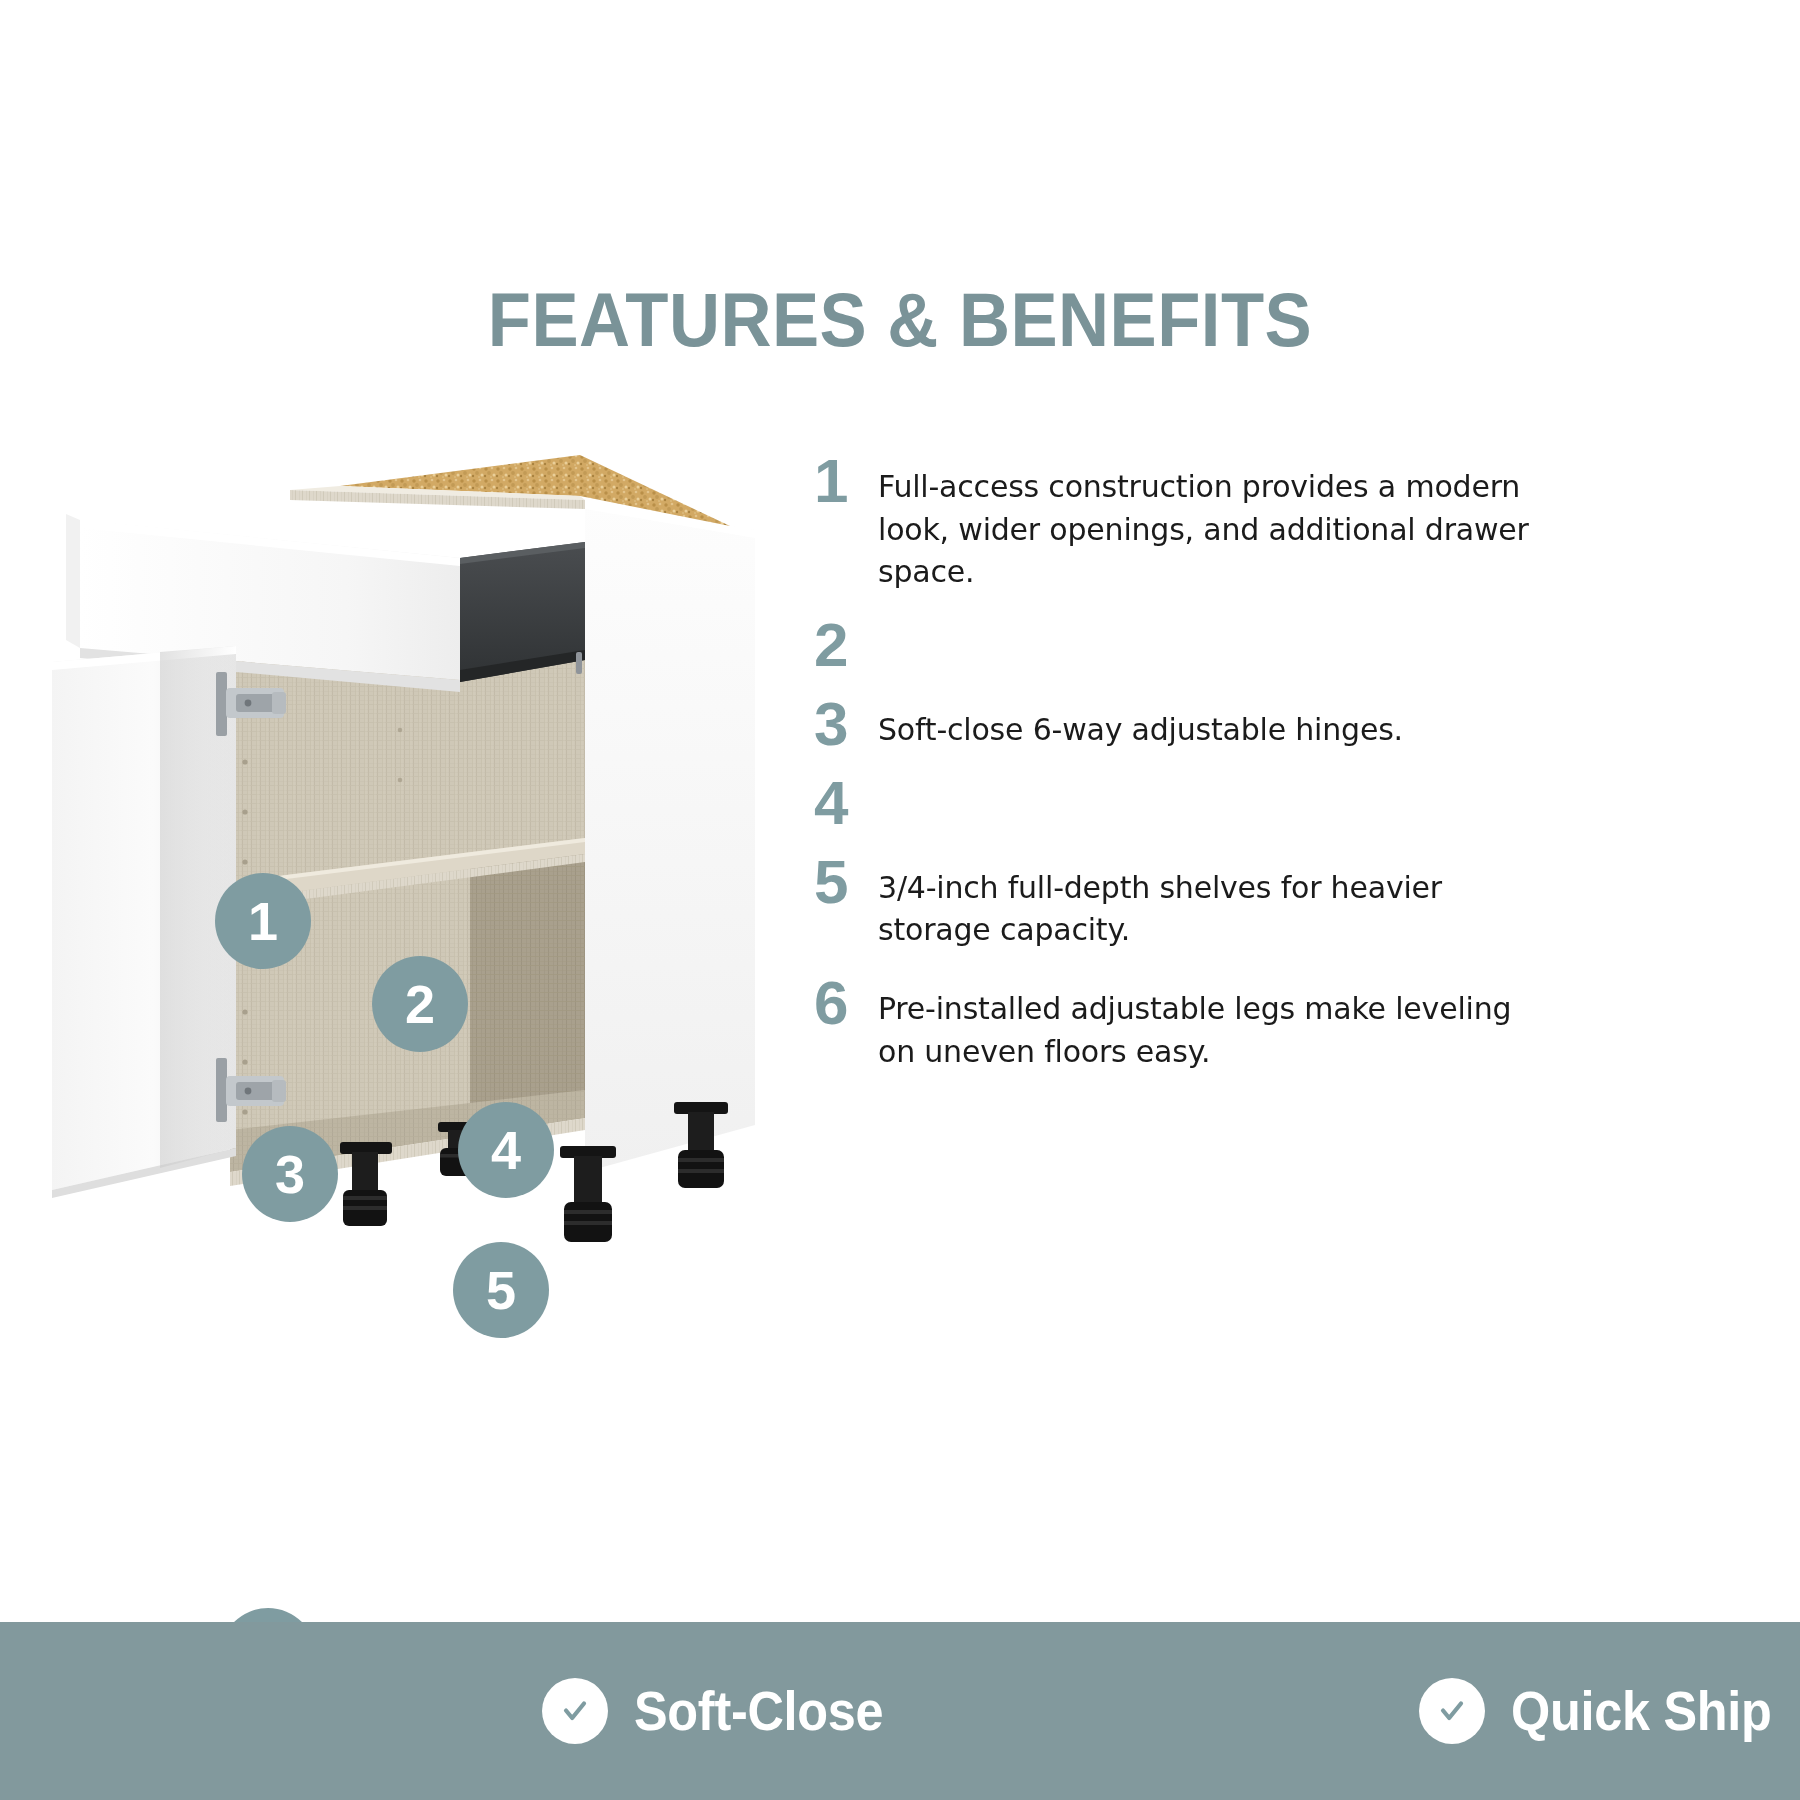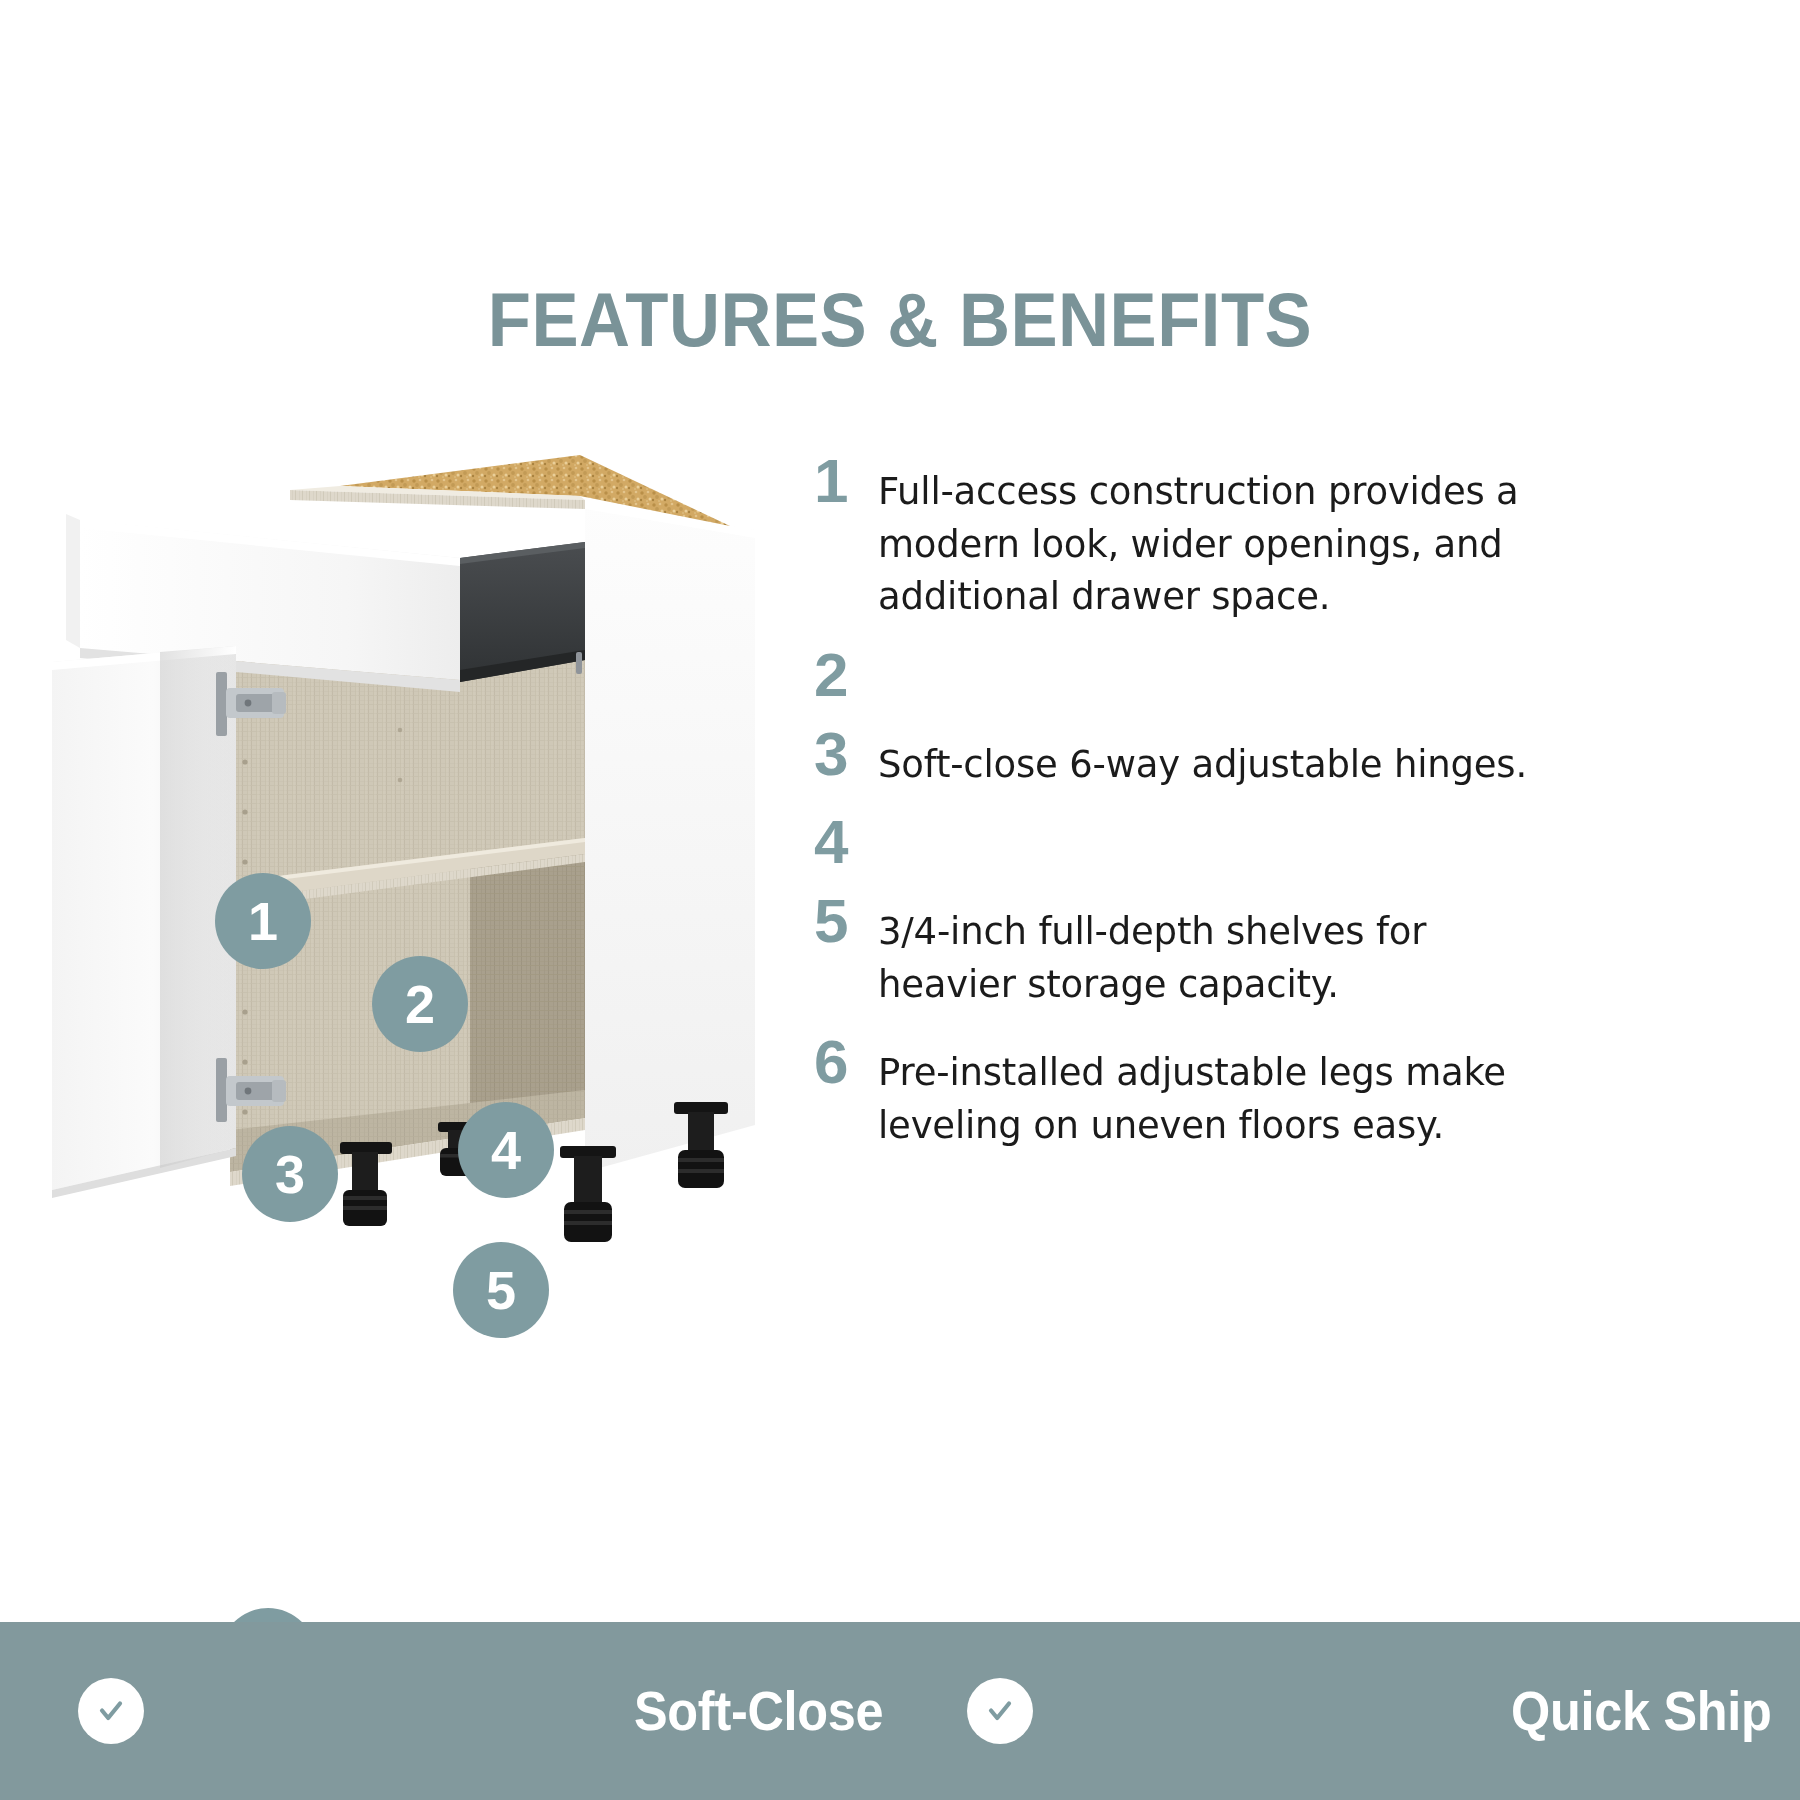--- a/index.html
+++ b/index.html
@@ -112,21 +112,21 @@
     font-weight: 700;
     line-height: 0.92;
     text-align: left;
     padding-left: 14px;
     user-select: none;
   }
   .feature-text {
     flex: 1 1 auto;
     color: #1b1b1b;
     font-family: "DejaVu Sans", "Liberation Sans", sans-serif;
-    font-size: 37px;
+    font-size: 30px;
     font-weight: 400;
     line-height: 1.42;
     letter-spacing: -0.2px;
     padding-top: 14px;
   }
 
   
   .footer-bar {
     position: absolute;
     left: 0; top: 1622px;
@@ -134,21 +134,21 @@
     height: 178px;
     background: #82999d;
     display: flex;
     align-items: center;
   }
   .footer-item {
     display: flex;
     align-items: center;
     gap: 26px;
     flex: 1 1 0;
-    justify-content: space-between;
+    justify-content: flex-end;
     padding-left: 78px;
   }
   .footer-item:nth-child(2) { padding-left: 56px; }
   .footer-item:nth-child(3) { padding-left: 28px; }
 
   .check-badge {
     flex: 0 0 auto;
     width: 66px; height: 66px;
     border-radius: 50%;
     background: #ffffff;

